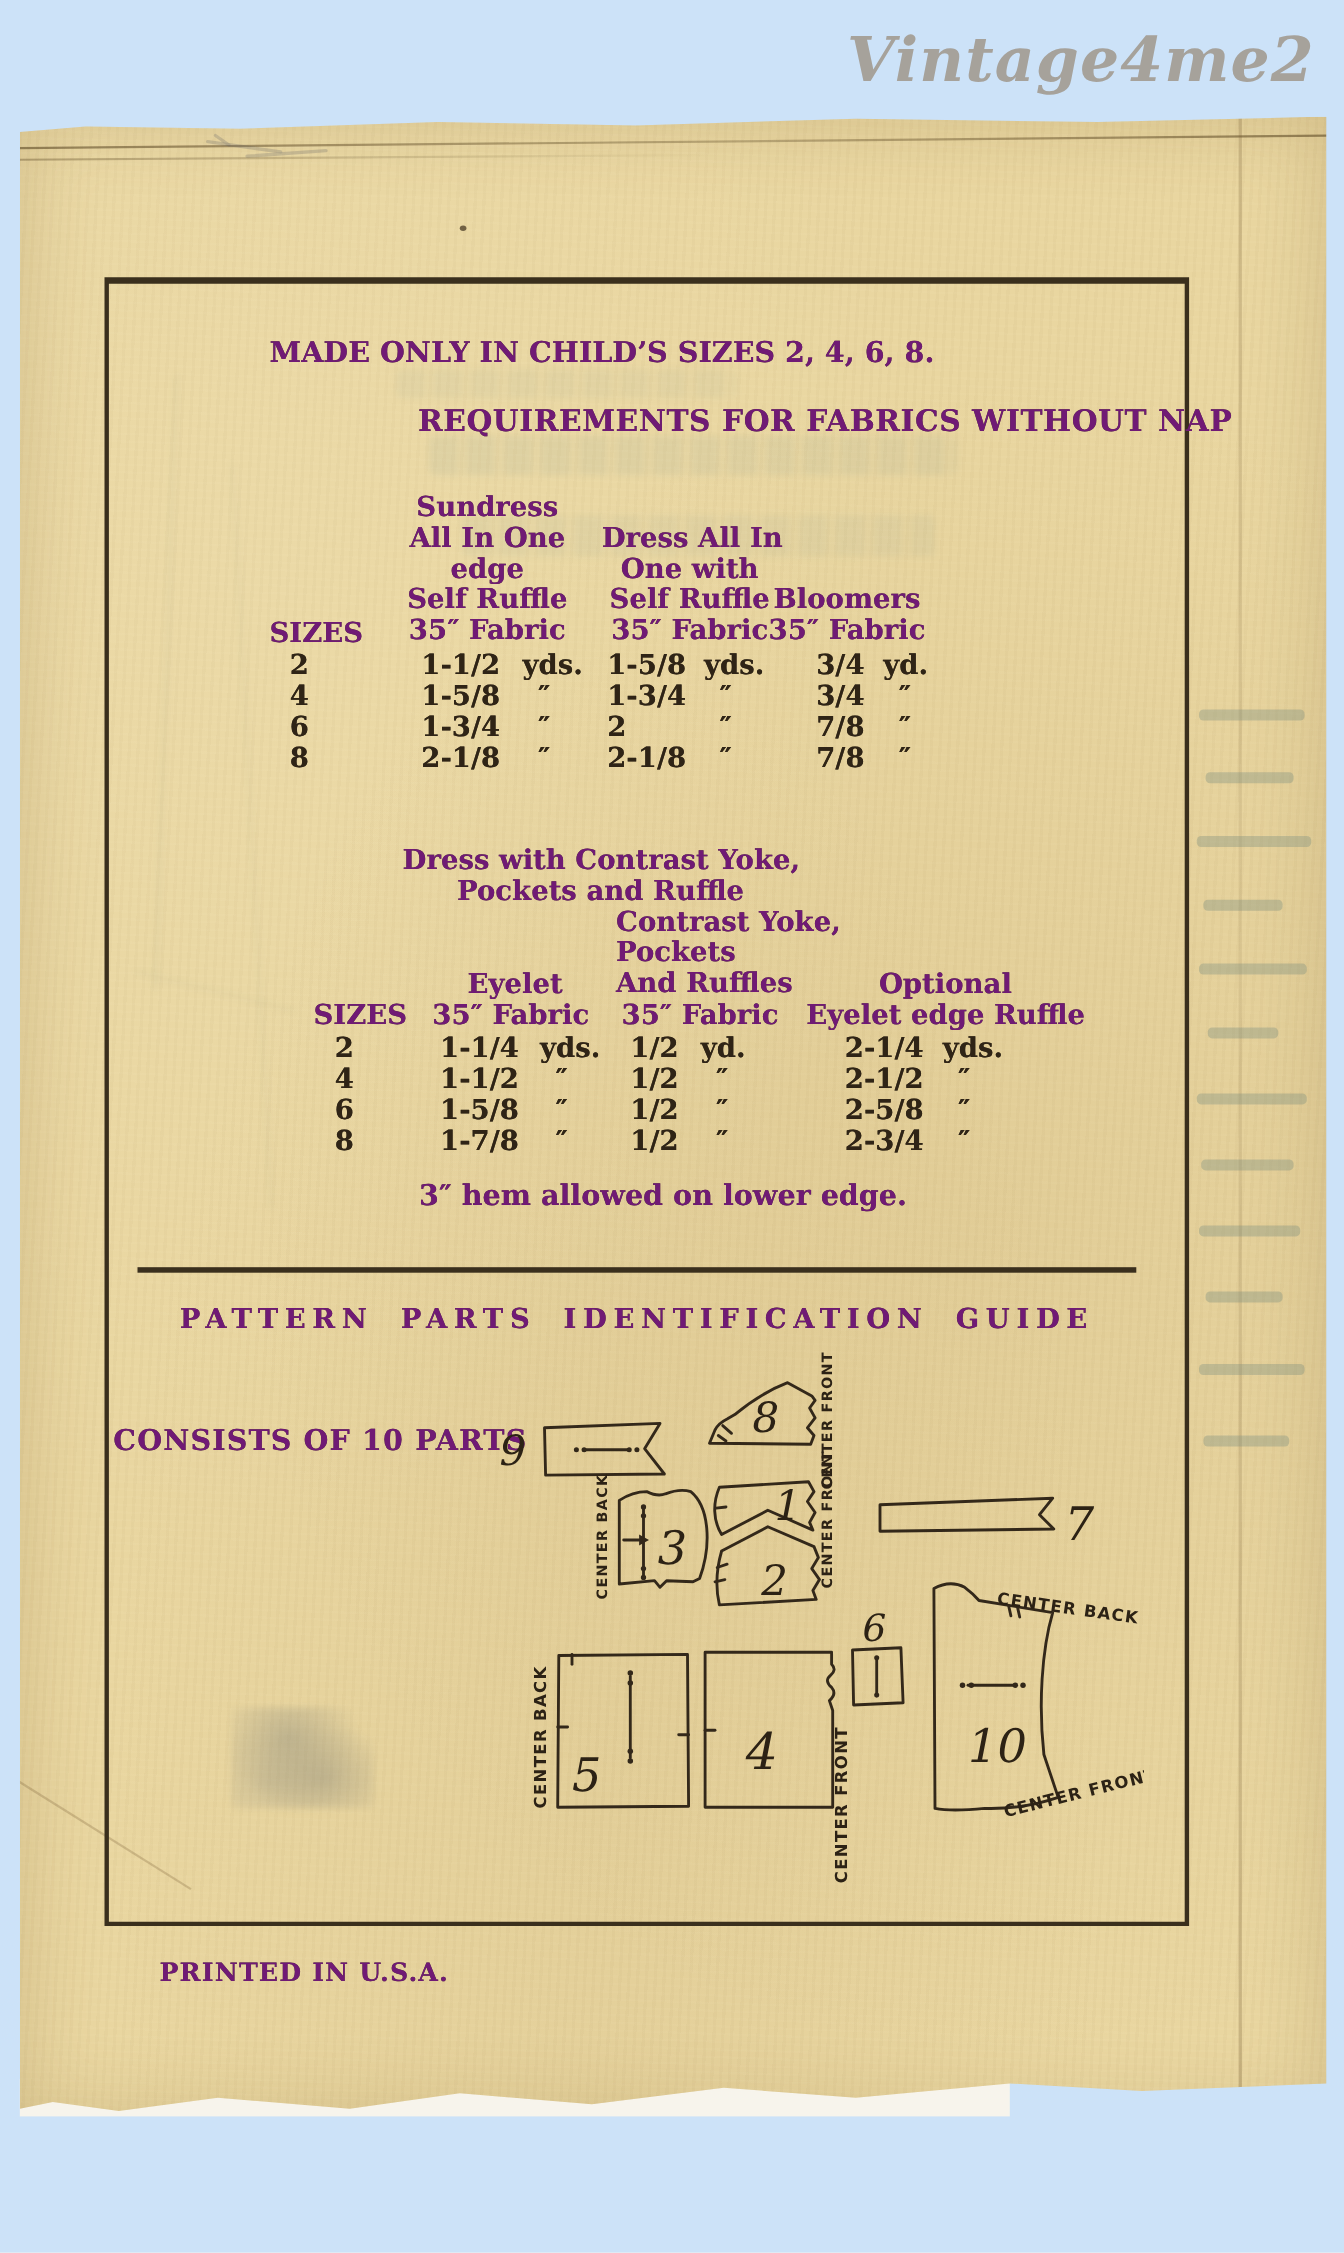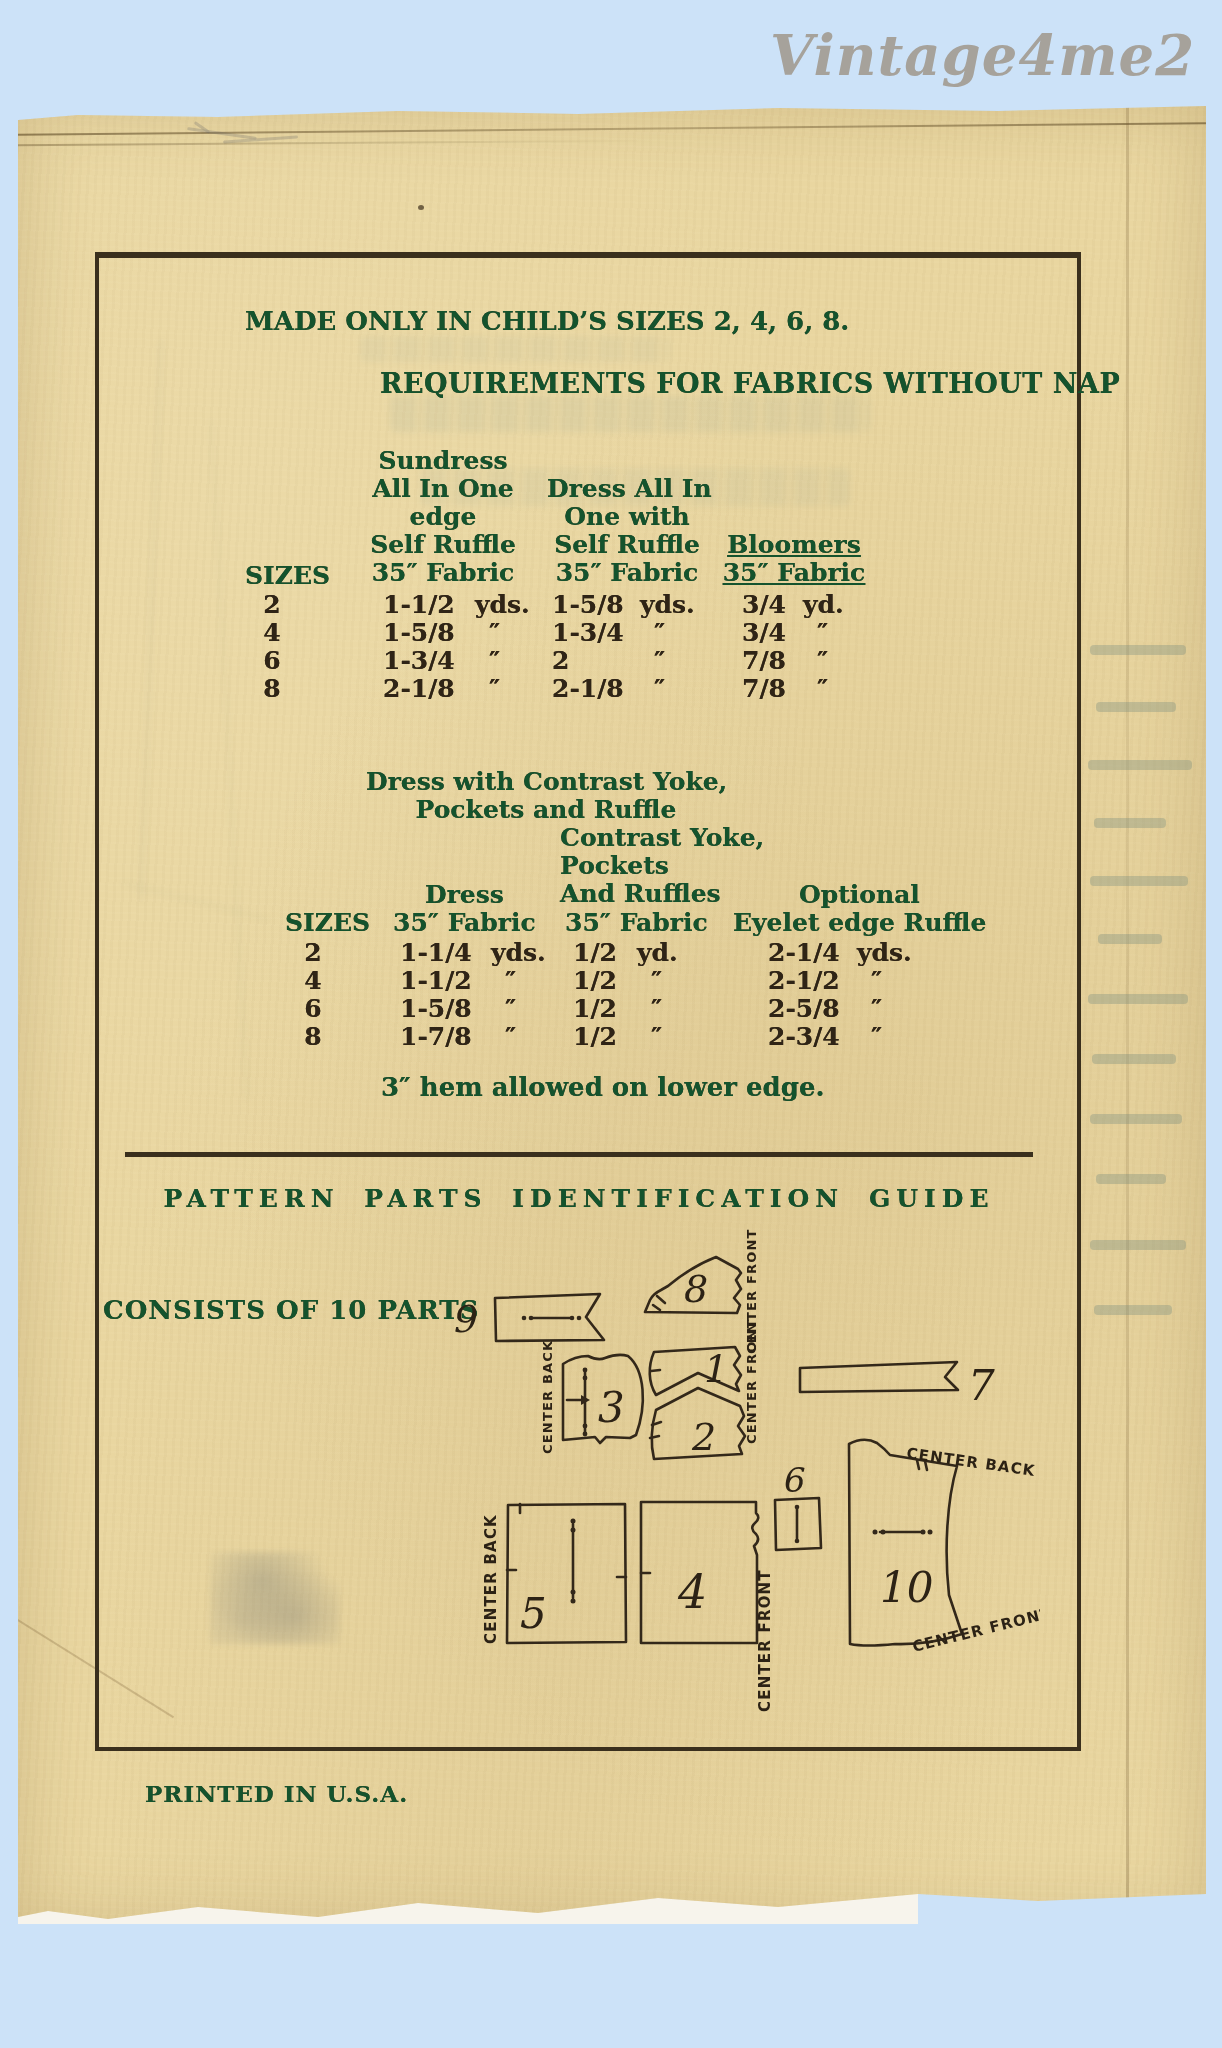--- a/index.html
+++ b/index.html
@@ -36,21 +36,21 @@
   .scribble{position:absolute;left:183px;top:120px;width:125px;height:32px;opacity:.55;}
   .scribble i{position:absolute;display:block;background:rgba(95,95,100,.45);border-radius:3px;}
   .scribble i:nth-child(1){left:4px;top:12px;width:70px;height:3px;transform:rotate(8deg);}
   .scribble i:nth-child(2){left:40px;top:18px;width:75px;height:3px;transform:rotate(-4deg);}
   .scribble i:nth-child(3){left:10px;top:6px;width:18px;height:3px;transform:rotate(35deg);}
   .speck{position:absolute;width:6px;height:5px;border-radius:50%;background:#4a3b26;opacity:.75;}
   
   .frame{position:absolute;left:95px;top:252px;width:978px;height:1489px;
          border:4px solid #3a2f1d;border-top-width:6px;}
   
-  .t{position:absolute;white-space:nowrap;color:#14532d;font-weight:700;
+  .t{position:absolute;white-space:nowrap;color:#701a75;font-weight:700;
      text-shadow:0 0 .5px rgba(47,36,22,.85);}
   .f26{font-size:26px;} .f27{font-size:27px;letter-spacing:.5px;} .f25{font-size:25px;} .f23{font-size:23px;}
   .hdr{text-align:center;line-height:28px;}
   .lh28{line-height:28px;}
   .row{position:absolute;left:0;top:0;width:1000px;height:28px;}
   .row span{position:absolute;font-size:25px;font-weight:700;color:#2f2416;
             text-shadow:0 0 .5px rgba(47,36,22,.85);white-space:nowrap;}
   
   .c-size{left:252px;width:40px;text-align:center;}
   .c-v1{left:383px;} .c-u1{left:475px;} .c-v2{left:552px;} .c-u2{left:640px;}
@@ -146,21 +146,21 @@
     <div>edge</div>
     <div>Self Ruffle</div>
     <div>35″ Fabric</div>
   </div>
   <div class="t f25 hdr" style="left:547px;top:475px;width:160px;text-align:center;">
     <div>Dress All In</div>
     <div>One with</div>
     <div>Self Ruffle</div>
     <div>35″ Fabric</div>
   </div>
-  <div class="t f25 hdr" style="left:714px;top:531px;width:160px;text-decoration:underline;">
+  <div class="t f25 hdr" style="left:690px;top:531px;width:160px;">
     <div>Bloomers</div>
     <div>35″ Fabric</div>
   </div>
   <div class="t f25" style="left:245px;top:561px;">SIZES</div>
 
   <div class="row" style="top:590px;">
     <span class="c-size">2</span>
     <span class="c-v1">1-1/2</span>
     <span class="c-u1">yds.</span>
     <span class="c-v2">1-5/8</span>
@@ -198,21 +198,21 @@
 
   <div class="t f25 hdr" style="left:366px;top:768px;width:360px;">
     <div>Dress with Contrast Yoke,</div>
     <div>Pockets and Ruffle</div>
   </div>
   <div class="t f25 lh28" style="left:560px;top:824px;">
     <div>Contrast Yoke,</div>
     <div>Pockets</div>
     <div>And Ruffles</div>
   </div>
-  <div class="t f25" style="left:425px;top:880px;">Dress</div>
+  <div class="t f25" style="left:425px;top:880px;">Eyelet</div>
   <div class="t f25" style="left:799px;top:880px;">Optional</div>
   <div class="t f25" style="left:285px;top:908px;">SIZES</div>
   <div class="t f25" style="left:393px;top:908px;">35″ Fabric</div>
   <div class="t f25" style="left:565px;top:908px;">35″ Fabric</div>
   <div class="t f25" style="left:733px;top:908px;">Eyelet edge Ruffle</div>
 
   <div class="row" style="top:938px;">
     <span class="d-size">2</span>
     <span class="d-v1">1-1/4</span>
     <span class="d-u1">yds.</span>

